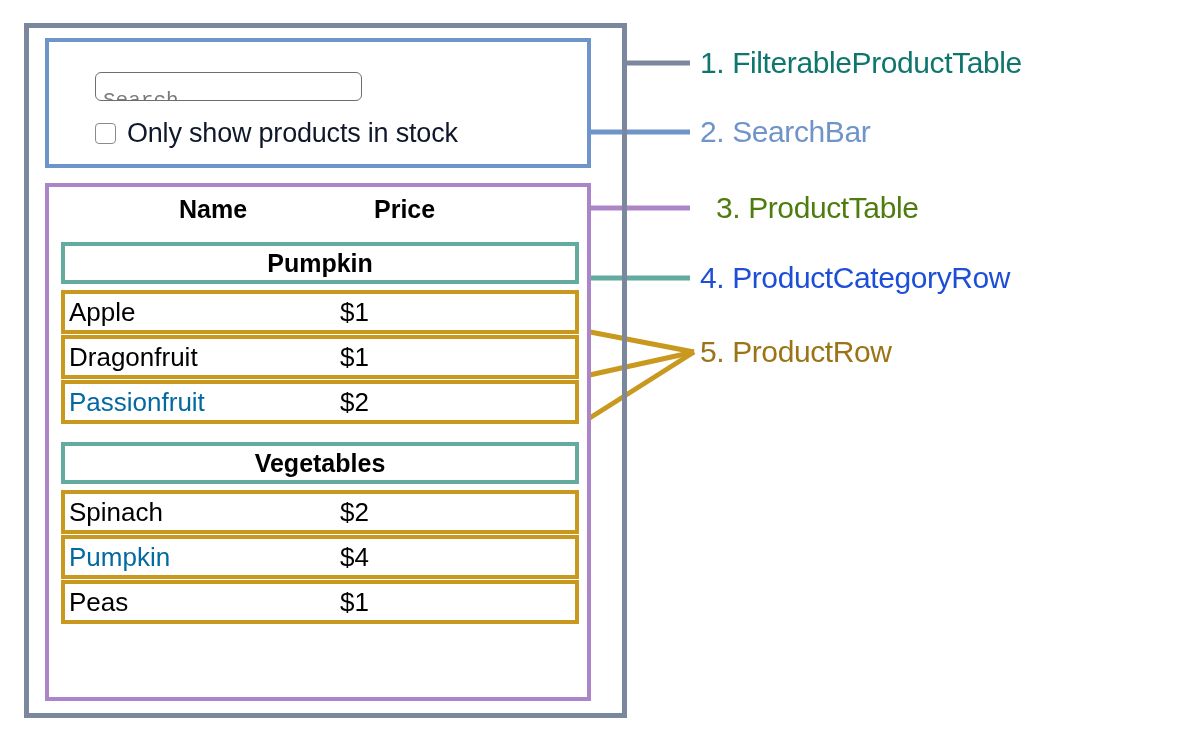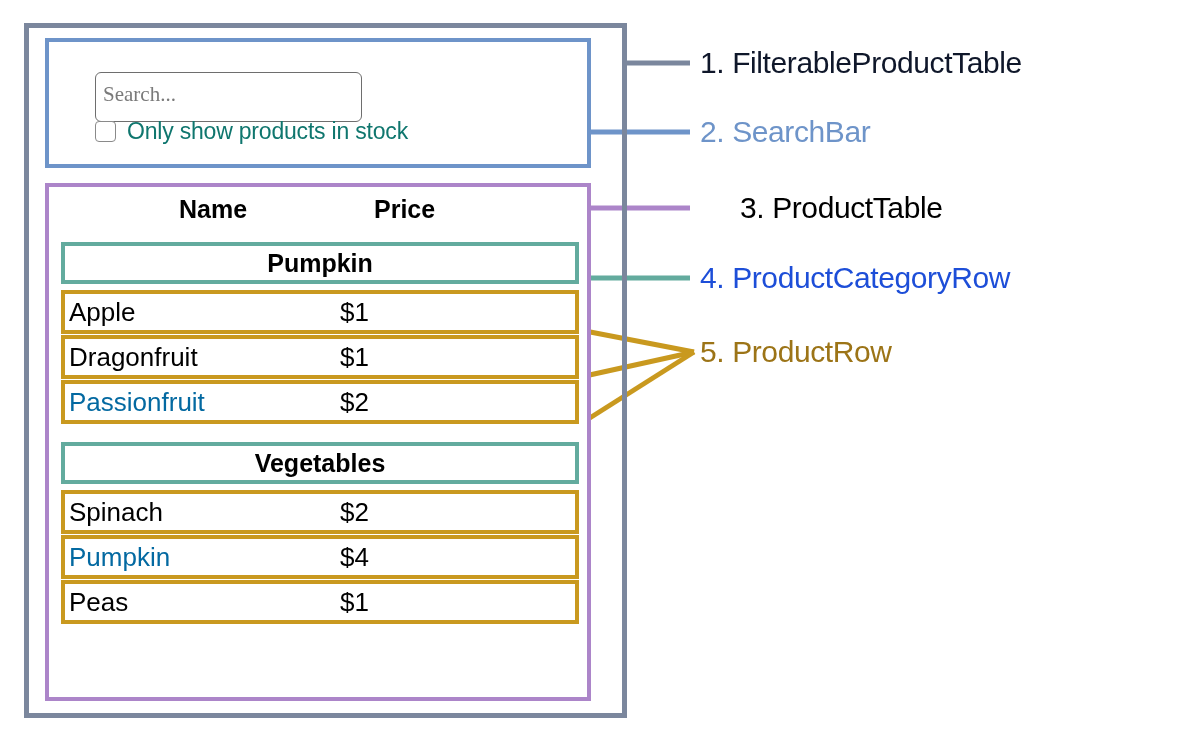--- a/index.html
+++ b/index.html
@@ -53,29 +53,29 @@
     border: 4px solid #6e94c9;
     box-sizing: border-box;
     background: #ffffff;
   }
 
   .search-input {
     position: absolute;
     left: 46px;
     top: 30px;
     width: 267px;
-    height: 50px;
+    height: 29px;
     box-sizing: border-box;
     border: 1.6px solid #6e6e6e;
     border-radius: 6px;
     background: #ffffff;
-    font-family: Liberation Serif, serif;
+    font-family: Liberation Mono, monospace;
     font-size: 21px;
     color: #7a7a7a;
-    padding: 6px 7px;
+    padding: 12px 7px;
     line-height: 31px;
     white-space: nowrap;
     overflow: hidden;
   }
 
   .checkbox-row {
     position: absolute;
     left: 46px;
     top: 76px;
     display: flex;
@@ -86,22 +86,22 @@
     width: 21px;
     height: 21px;
     box-sizing: border-box;
     border: 1.6px solid #8a8a8a;
     border-radius: 4px;
     background: #ffffff;
     flex: 0 0 auto;
   }
   .checkbox-label {
     font-family: "Liberation Sans", sans-serif;
-    font-size: 23px;
-    color: #0f766e;
+    font-size: 27px;
+    color: #0f172a;
     letter-spacing: -0.2px;
     white-space: nowrap;
   }
 
   
   .producttable {
     position: absolute;
     left: 45px;
     top: 183px;
     width: 546px;
@@ -266,23 +266,23 @@
       <span class="pr-price">$4</span>
     </div>
 
     <div class="product-row" style="top:393px;">
       <span class="pr-name">Peas</span>
       <span class="pr-price">$1</span>
     </div>
 
   </div>
 
-  <div class="legend-label" style="left:700px; top:46px;  color:#0f172a;">1. FilterableProductTable</div>
+  <div class="legend-label" style="left:700px; top:46px;  color:#0f766e;">1. FilterableProductTable</div>
 
   <div class="legend-label" style="left:700px; top:115px; color:#6e94c9;">2. SearchBar</div>
 
-  <div class="legend-label" style="left:740px; top:191px; color:#000000;">3. ProductTable</div>
+  <div class="legend-label" style="left:716px; top:191px; color:#4d7c0f;">3. ProductTable</div>
 
   <div class="legend-label" style="left:700px; top:261px; color:#1d4ed8;">4. ProductCategoryRow</div>
 
   <div class="legend-label" style="left:700px; top:335px; color:#9c7417;">5. ProductRow</div>
 
 </div>
 
 </body></html>

